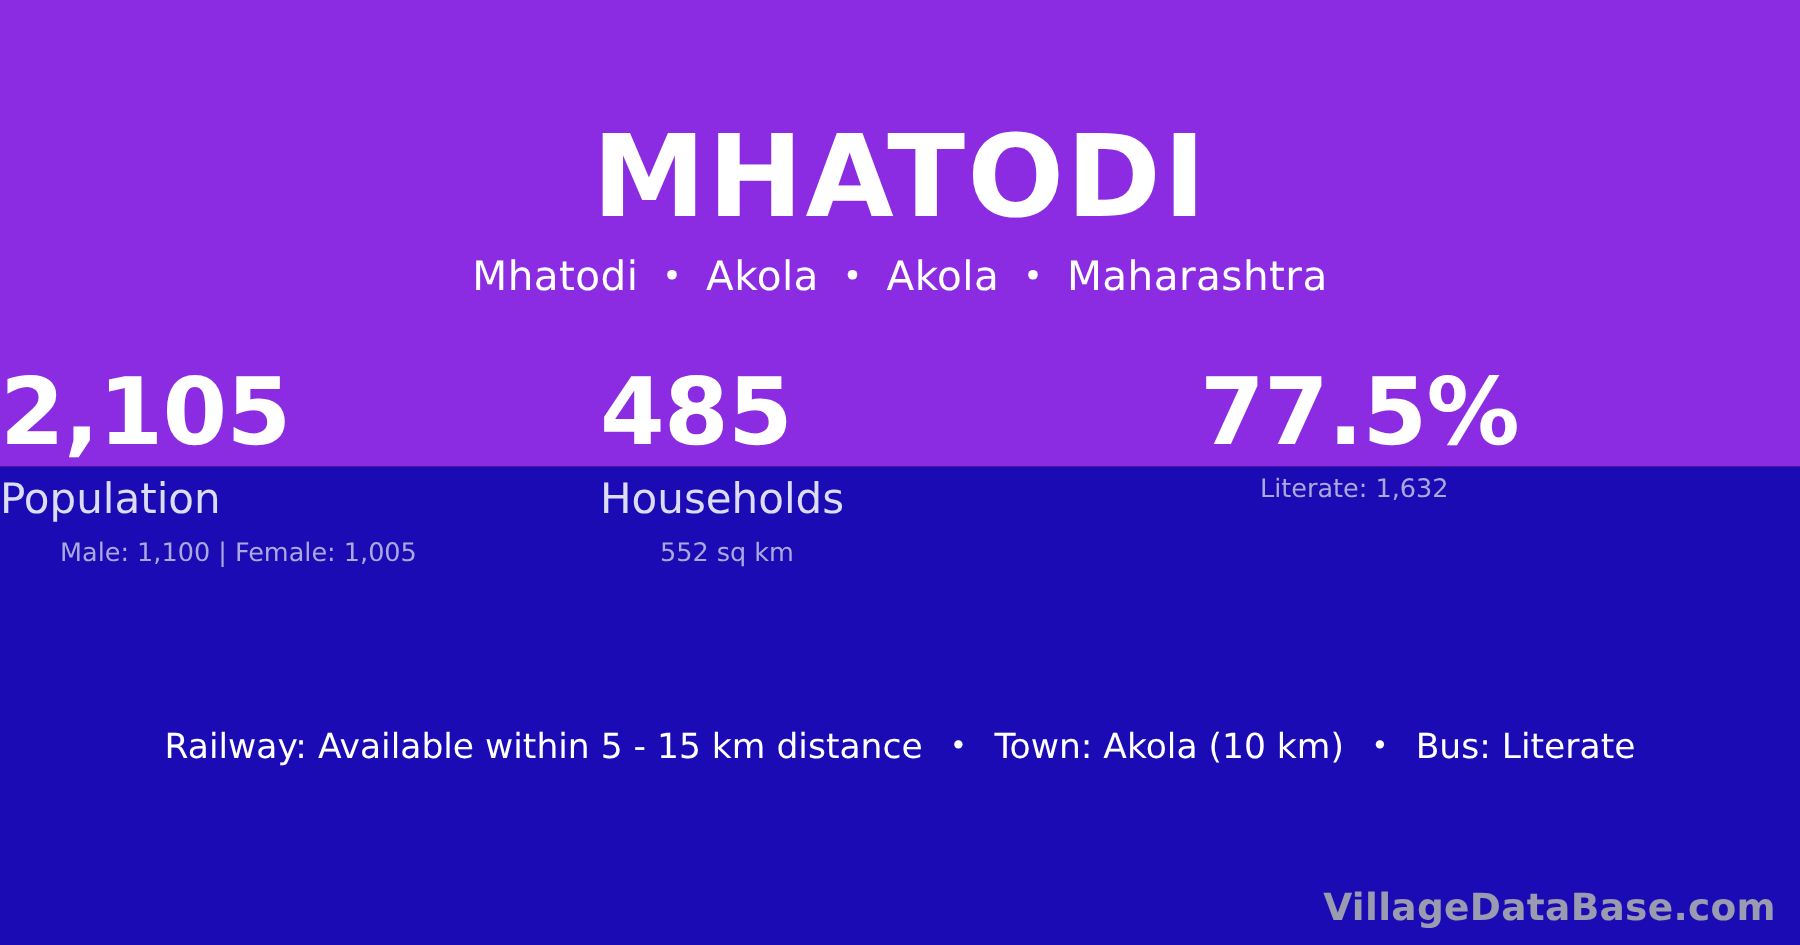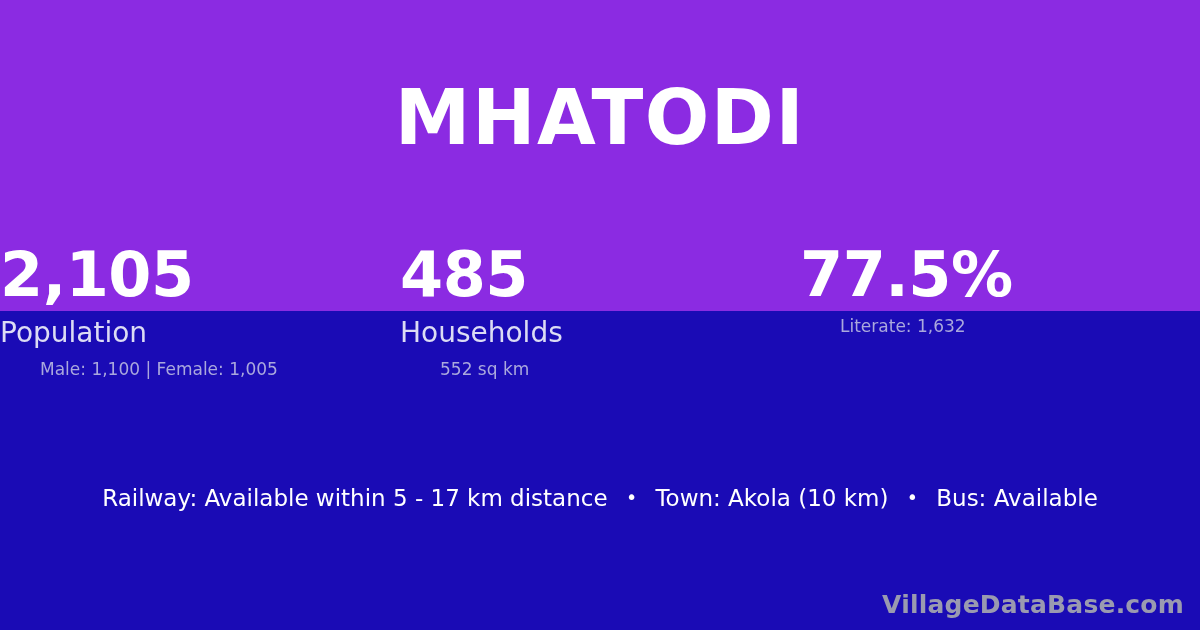--- a/index.html
+++ b/index.html
@@ -152,20 +152,29 @@
 <body>
 
 <div id="card">
 
   <div id="band-purple"></div>
   <div id="band-blue"></div>
 
   <div id="header">
     <div id="village-title">MHATODI</div>
 
+    <div id="breadcrumb">
+      <span>Mhatodi</span>
+      <span class="sep">•</span>
+      <span>Akola</span>
+      <span class="sep">•</span>
+      <span>Akola</span>
+      <span class="sep">•</span>
+      <span>Maharashtra</span>
+    </div>
   </div>
 
   <div id="stats-row">
 
     <div class="stat-block">
       <div class="stat-value">2,105</div>
       <div class="stat-label">Population</div>
       <div class="stat-sub">Male: 1,100 | Female: 1,005</div>
     </div>
 
@@ -176,22 +185,22 @@
     </div>
 
     <div class="stat-block">
       <div class="stat-value">77.5%</div>
       <div class="stat-sub">Literate: 1,632</div>
     </div>
 
   </div>
 
   <div id="infra-line">
-    <span>Railway: Available within 5 - 17 km distance</span>
+    <span>Railway: Available within 5 - 15 km distance</span>
     <span class="sep">•</span>
     <span>Town: Akola (10 km)</span>
     <span class="sep">•</span>
-    <span>Bus: Available</span>
+    <span>Bus: Literate</span>
   </div>
 
   <div id="footer-brand">VillageDataBase.com</div>
 
 </div>
 
 </body></html>

